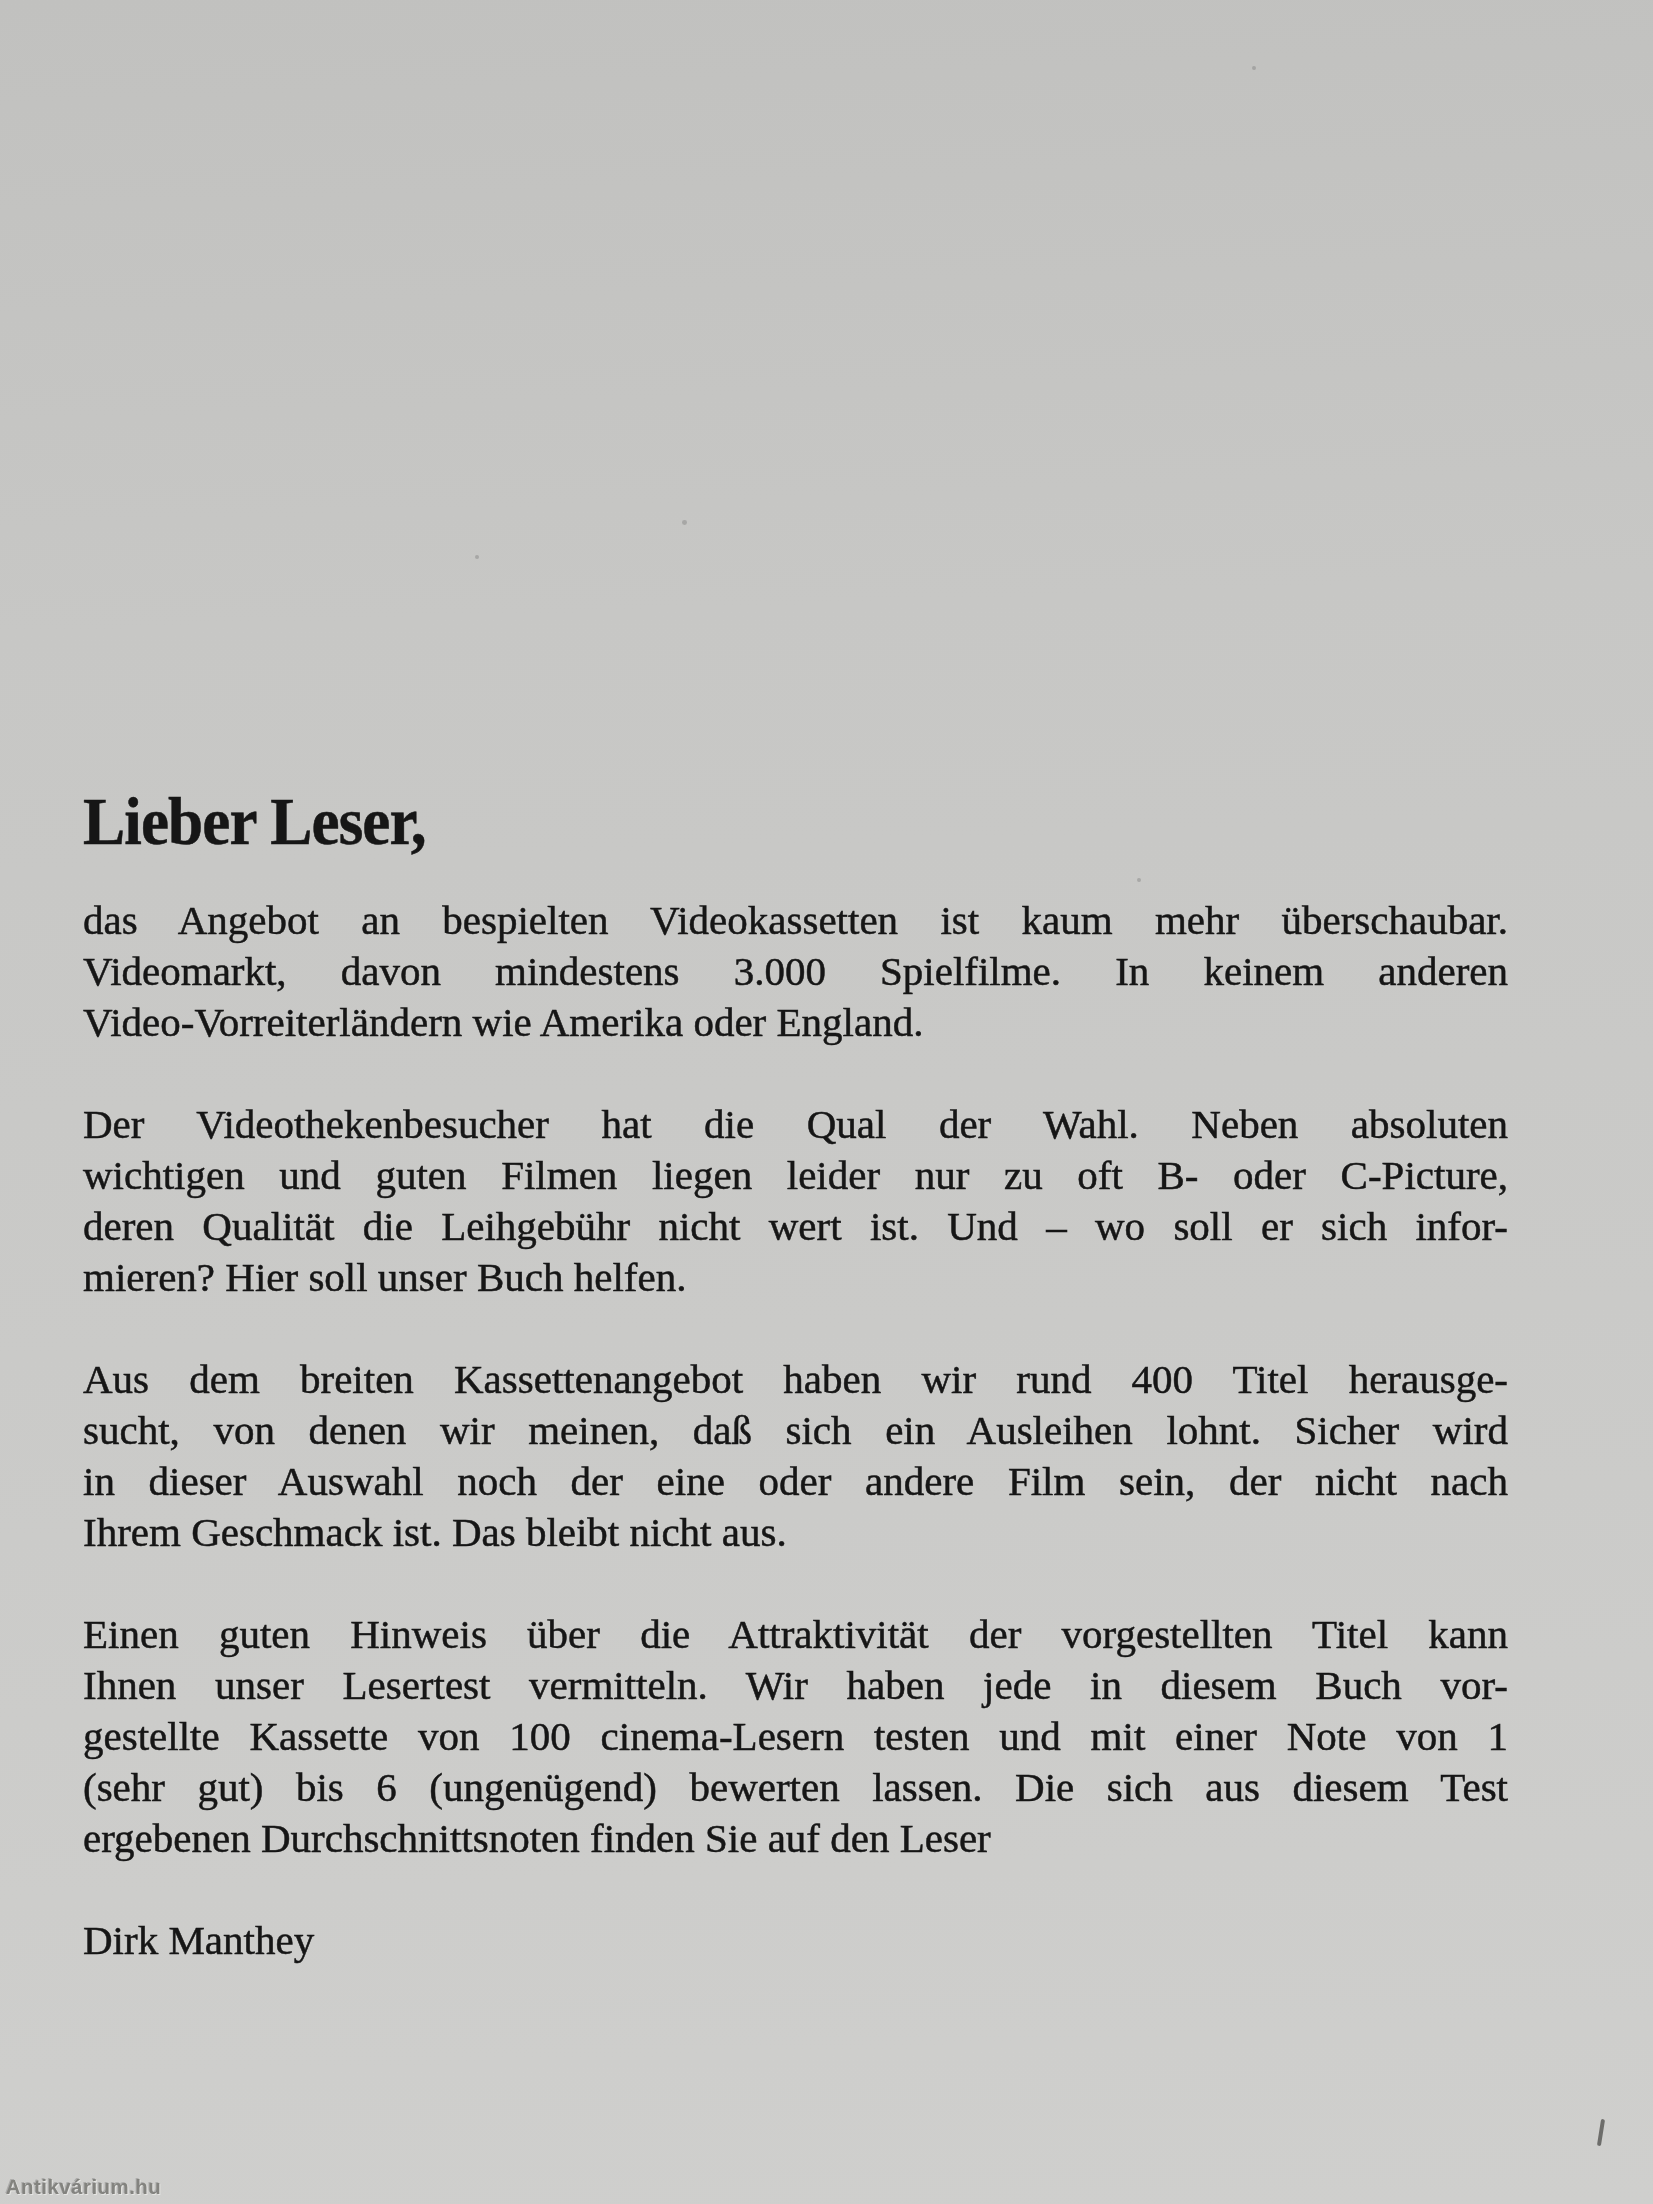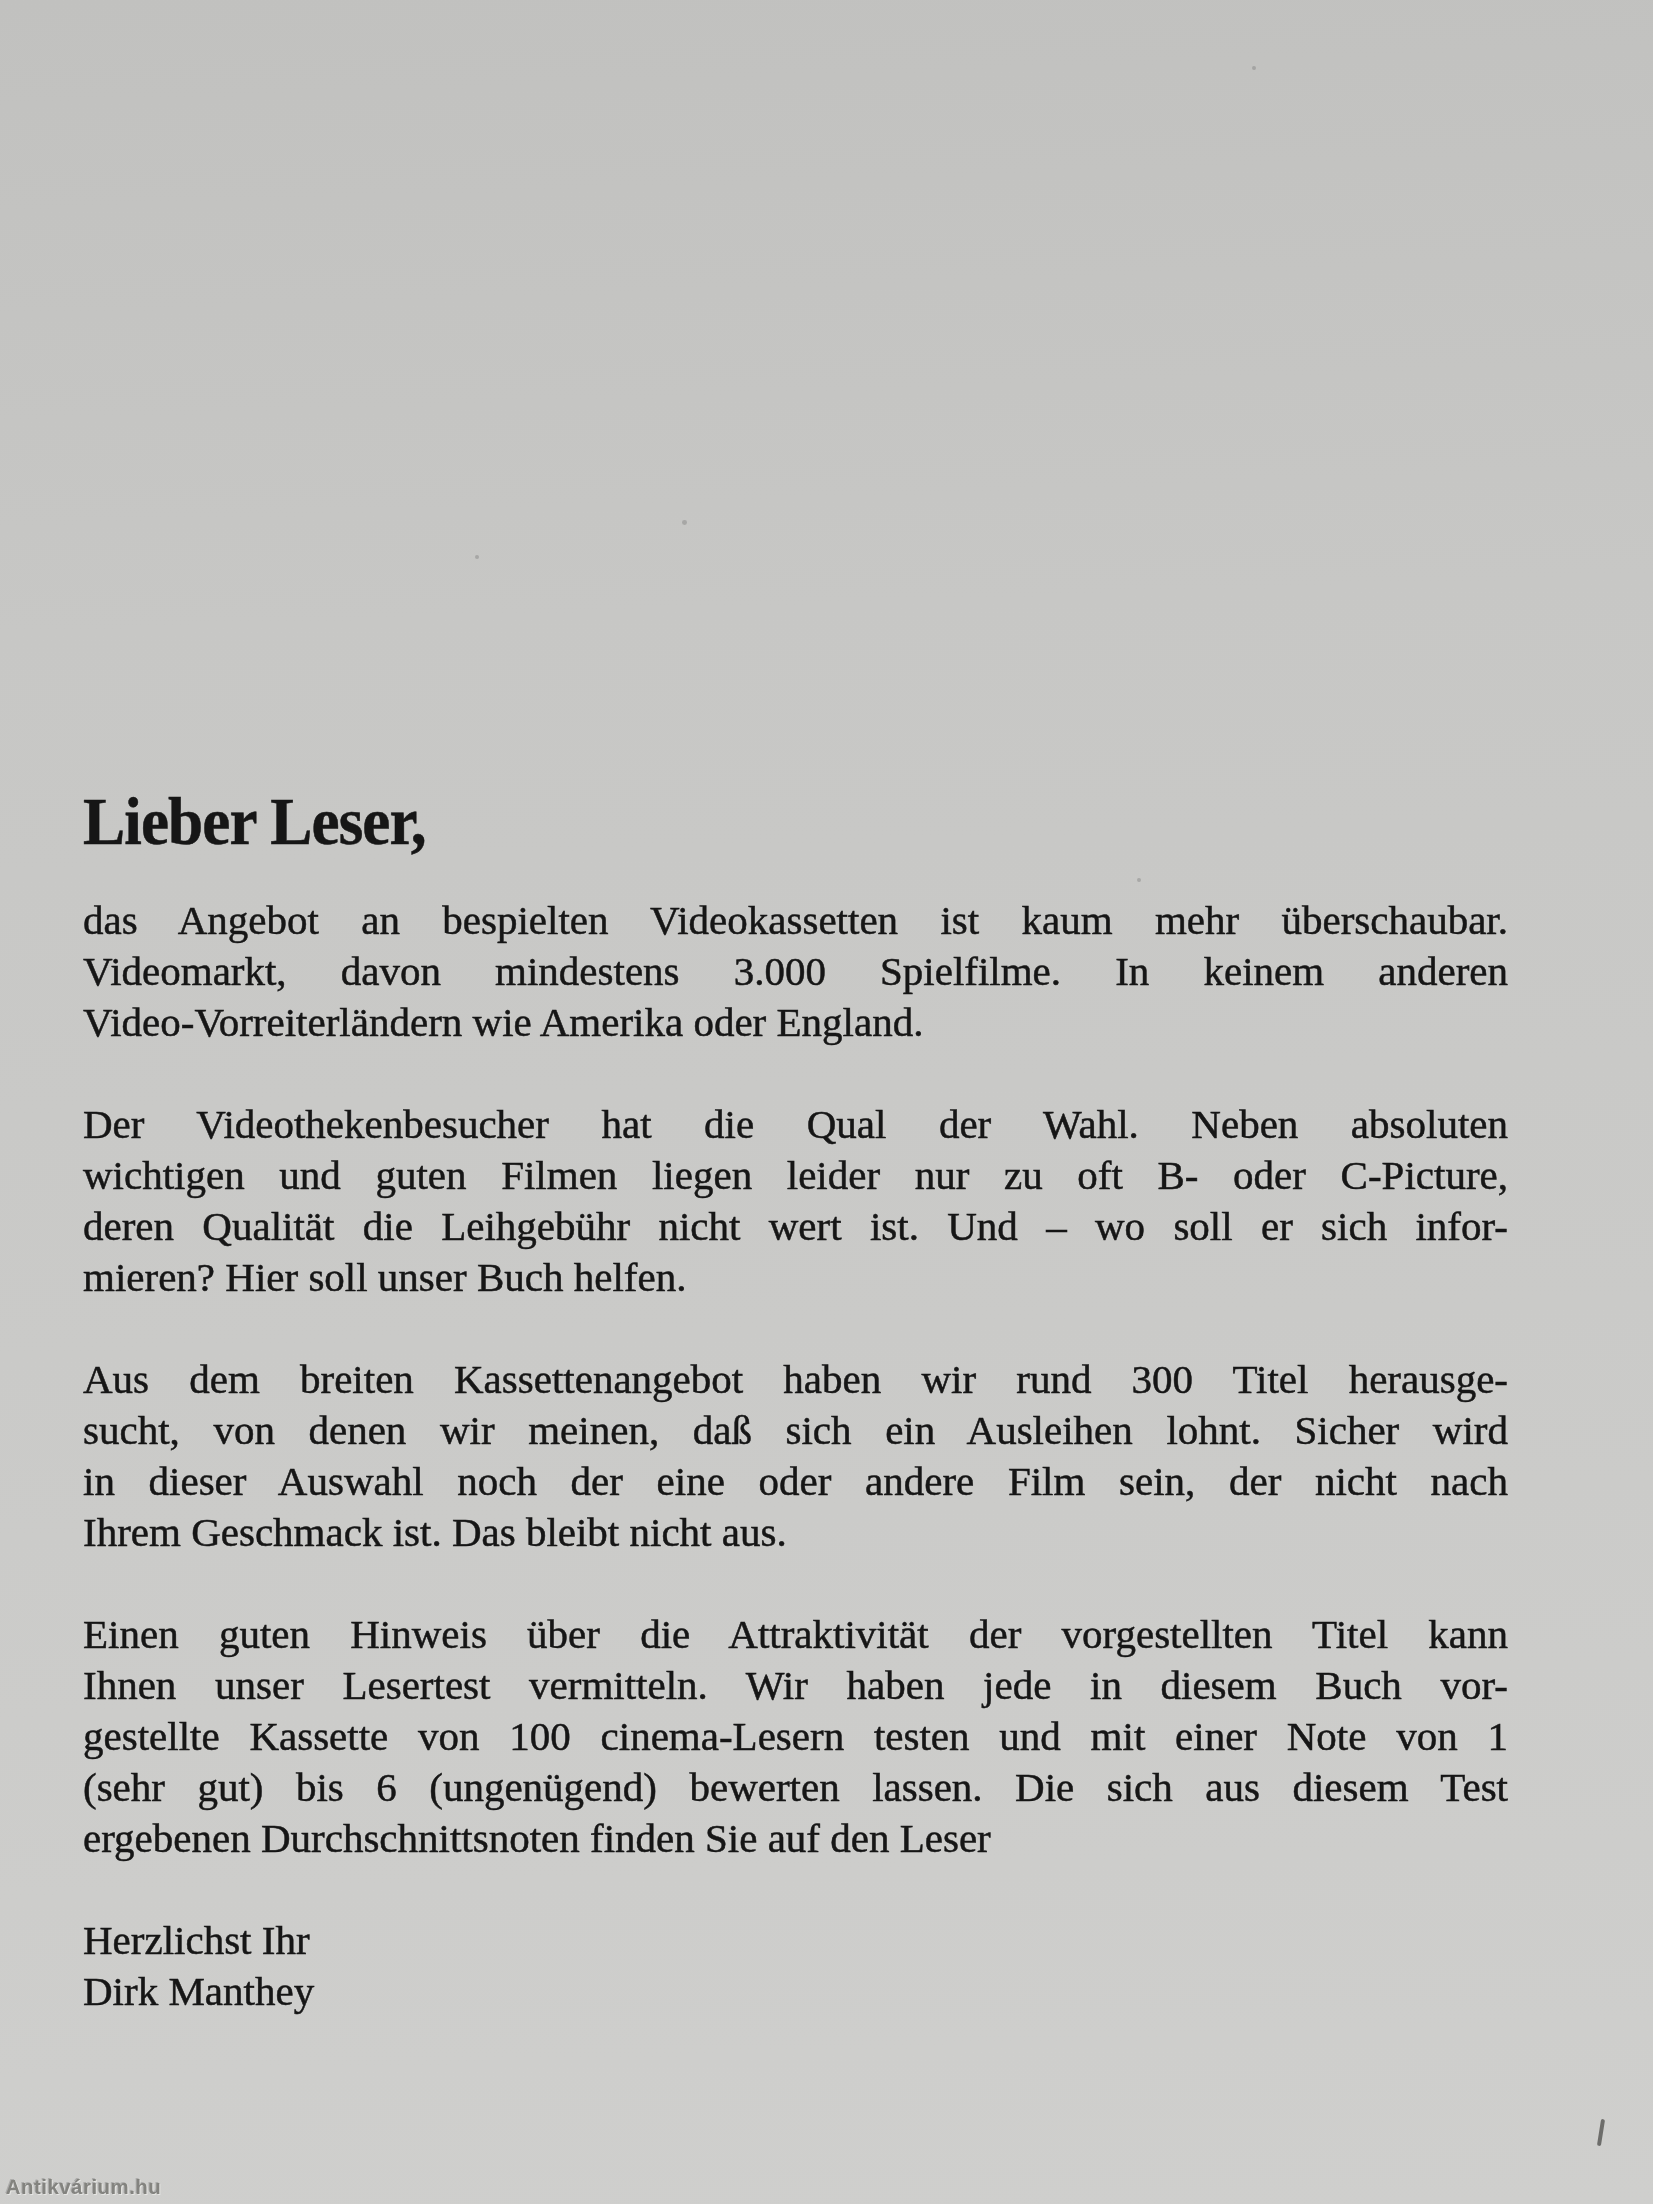--- a/index.html
+++ b/index.html
@@ -109,36 +109,35 @@
     </div>
 
     <div class="para">
       <div class="line">Der Videothekenbesucher hat die Qual der Wahl. Neben absoluten</div>
       <div class="line">wichtigen und guten Filmen liegen leider nur zu oft B- oder C-Picture,</div>
       <div class="line">deren Qualität die Leihgebühr nicht wert ist. Und – wo soll er sich infor-</div>
       <div class="line last">mieren? Hier soll unser Buch helfen.</div>
     </div>
 
     <div class="para">
-      <div class="line">Aus dem breiten Kassettenangebot haben wir rund 300 Titel herausge-</div>
+      <div class="line">Aus dem breiten Kassettenangebot haben wir rund 400 Titel herausge-</div>
       <div class="line">sucht, von denen wir meinen, daß sich ein Ausleihen lohnt. Sicher wird</div>
       <div class="line">in dieser Auswahl noch der eine oder andere Film sein, der nicht nach</div>
       <div class="line last">Ihrem Geschmack ist. Das bleibt nicht aus.</div>
     </div>
 
     <div class="para">
       <div class="line">Einen guten Hinweis über die Attraktivität der vorgestellten Titel kann</div>
       <div class="line">Ihnen unser Lesertest vermitteln. Wir haben jede in diesem Buch vor-</div>
       <div class="line">gestellte Kassette von 100 cinema-Lesern testen und mit einer Note von 1</div>
       <div class="line">(sehr gut) bis 6 (ungenügend) bewerten lassen. Die sich aus diesem Test</div>
       <div class="line last">ergebenen Durchschnittsnoten finden Sie auf den Leser</div>
     </div>
 
     <div class="signature">
-      <div>Herzlichst Ihr</div>
       <div>Dirk Manthey</div>
     </div>
 
   </div>
 
   <div class="watermark">Antikvárium.hu</div>
 
 </div>
 
 

